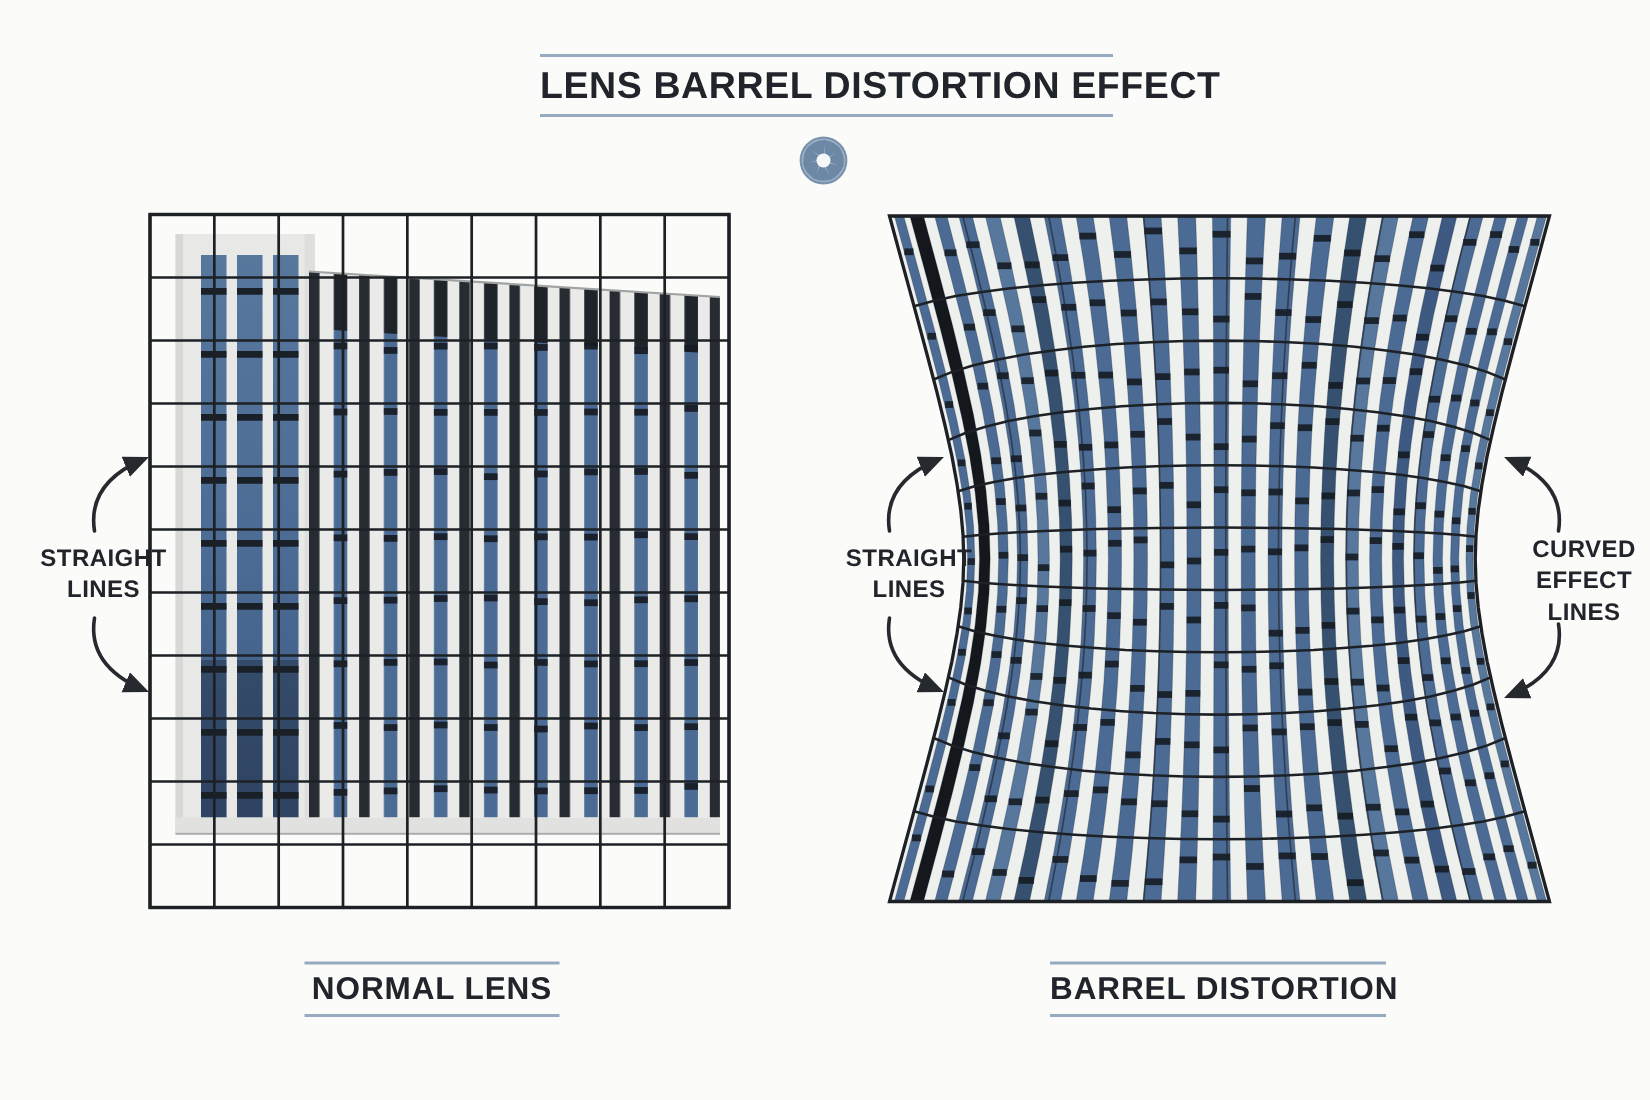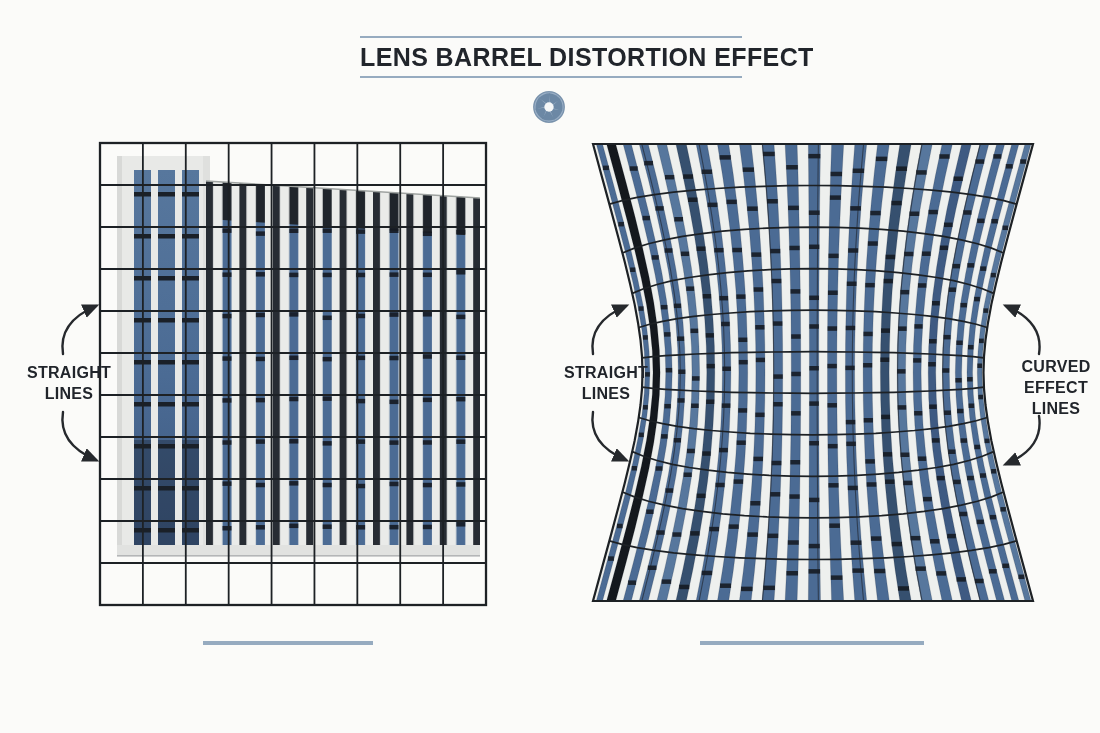--- a/index.html
+++ b/index.html
@@ -534,19 +534,21 @@
 LINES</div>
 <svg class="abs arrow-svg" style="left:996px;top:300px;" width="50" height="58" viewBox="0 0 50 58">
   <path d="M43,54 Q48,22 10,6" fill="none" stroke="#26292d" stroke-width="2.4" stroke-linecap="round" marker-end="url(#arrowhead)"></path>
 </svg>
 <svg class="abs arrow-svg" style="left:996px;top:412px;" width="50" height="58" viewBox="0 0 50 58">
   <path d="M43,4 Q48,36 10,52" fill="none" stroke="#26292d" stroke-width="2.4" stroke-linecap="round" marker-end="url(#arrowhead)"></path>
 </svg>
 
 <div class="abs caption" style="left:203px;top:641px;width:170px;">
   <div class="rule"></div>
+  <div class="caption-text">NORMAL LENS</div>
   <div class="rule"></div>
 </div>
 
 <div class="abs caption" style="left:700px;top:641px;width:224px;">
   <div class="rule"></div>
+  <div class="caption-text">BARREL DISTORTION</div>
   <div class="rule"></div>
 </div>
 
 </body></html>

